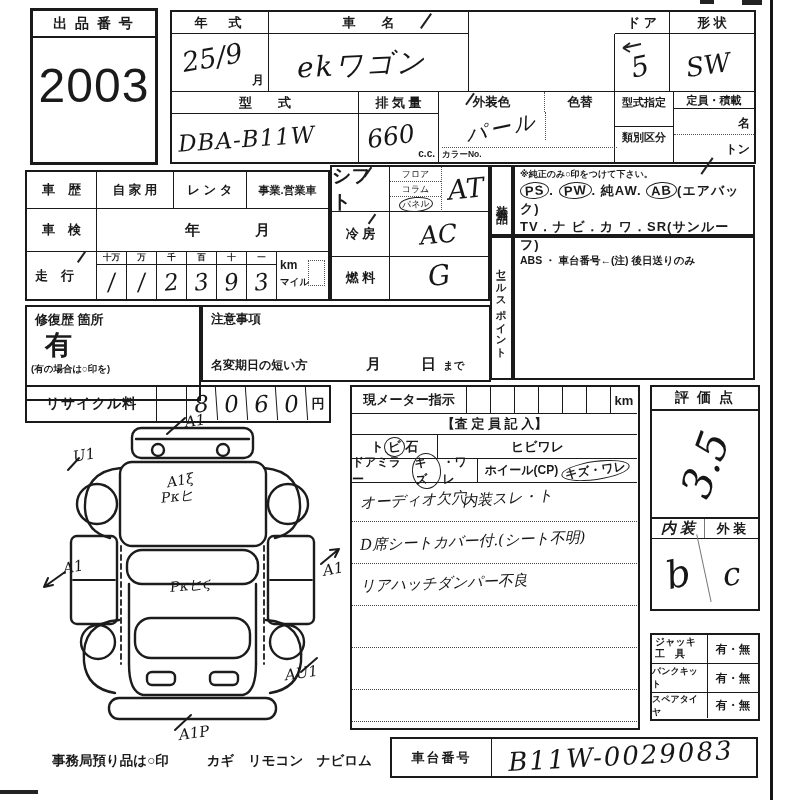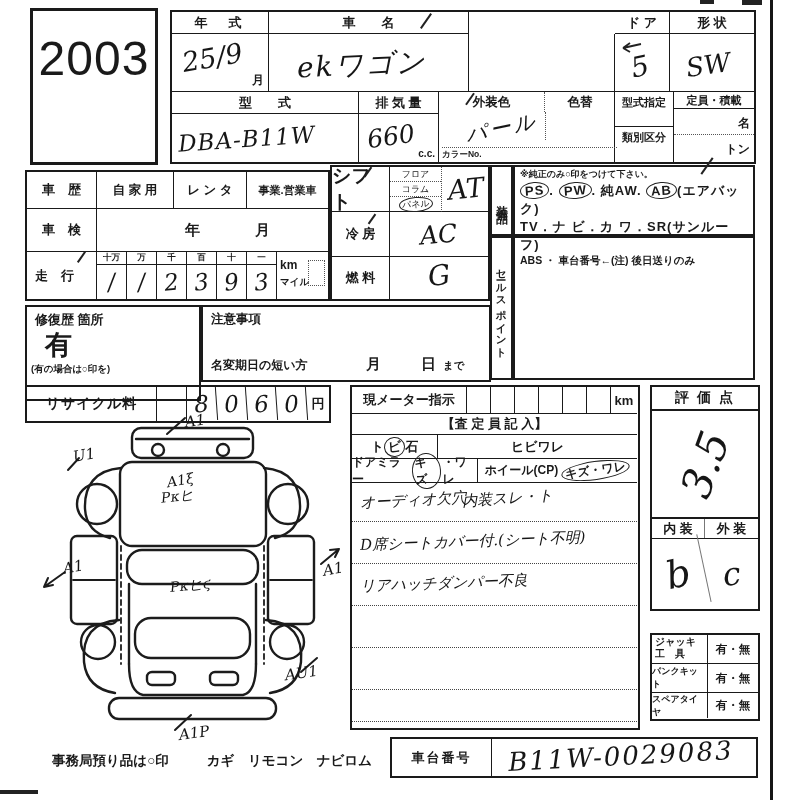--- a/index.html
+++ b/index.html
@@ -25,20 +25,21 @@
 <body>
 
 <div class="sheet">
 
   <div class="abs" style="left:770px;top:0;width:3px;height:800px;background:#161616;"></div>
   <div class="abs" style="left:700px;top:0;width:14px;height:4px;background:#222;"></div>
   <div class="abs" style="left:742px;top:0;width:20px;height:5px;background:#222;"></div>
   <div class="abs" style="left:0;top:790px;width:38px;height:4px;background:#222;"></div>
 
   <div class="abs bd3" style="left:30px;top:8px;width:128px;height:157px;">
+    <div class="ctr lbl" style="height:27px;border-bottom:2px solid var(--ink);font-size:14px;letter-spacing:2px;">出 品 番 号</div>
     <div class="ctr" style="height:95px;font-size:48px;font-weight:500;letter-spacing:1px;">2003</div>
   </div>
 
   <div class="abs bd" style="left:170px;top:10px;width:586px;height:154px;">
 
     <div class="abs br bb ctr lbl" style="left:0;top:0;width:97px;height:22px;font-size:13px;letter-spacing:4px;">年　式</div>
     <div class="abs br bb ctr lbl" style="left:97px;top:0;width:200px;height:22px;font-size:13px;">車　　名</div>
     <div class="abs br bb ctr lbl" style="left:443px;top:0;width:55px;height:22px;font-size:13px;">ド ア</div>
     <div class="abs bb ctr lbl" style="left:498px;top:0;width:84px;height:22px;font-size:13px;">形 状</div>
 
@@ -335,21 +336,21 @@
       <div class="dotline" style="height:32px;"></div>
     </div>
   </div>
 
   <div class="abs" style="left:650px;top:385px;width:110px;height:226px;border:2.5px solid var(--ink);">
     <div class="ctr lbl" style="height:24px;border-bottom:2px solid var(--ink);font-size:14px;letter-spacing:2px;">評 価 点</div>
     <div class="ctr" style="height:106px;">
       <span class="hand" style="font-size:42px;transform:rotate(-70deg);">3.5</span>
     </div>
     <div style="height:22px;border-top:2px solid var(--ink);border-bottom:1.4px solid var(--ink);display:flex;">
-      <div class="ctr lbl" style="width:50%;font-size:13px;border-right:1.4px solid #777;">内 装</div>
+      <div class="ctr lbl" style="width:50%;font-size:15px;border-right:1.4px solid #777;font-style:italic;">内 装</div>
       <div class="ctr lbl" style="width:50%;font-size:13px;">外 装</div>
     </div>
     <div style="height:69px;display:flex;">
       <div class="ctr hand" style="width:50%;font-size:38px;transform:rotate(-12deg);border-right:1.4px solid #777;">b</div>
       <div class="ctr hand" style="width:50%;font-size:32px;transform:rotate(-8deg);">c</div>
     </div>
   </div>
 
   <div class="abs" style="left:650px;top:633px;width:110px;height:88px;border:2.5px solid var(--ink);">
     <div class="bb" style="height:29px;display:flex;">

